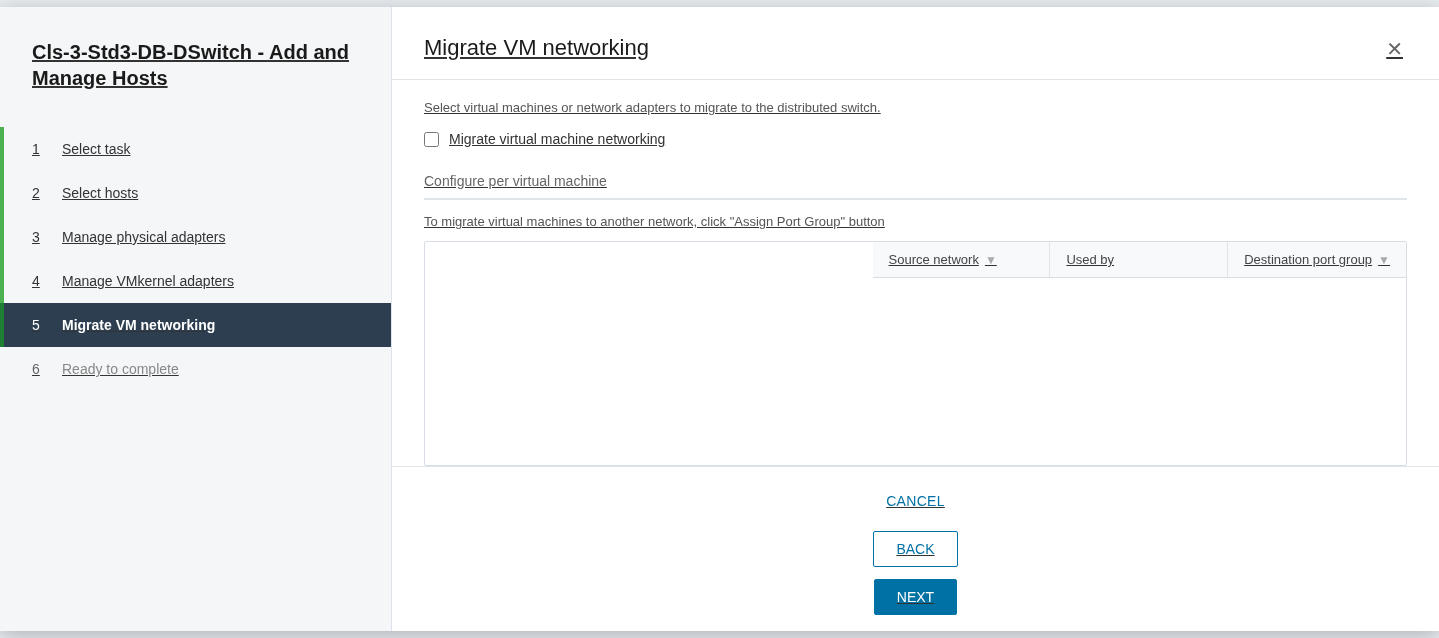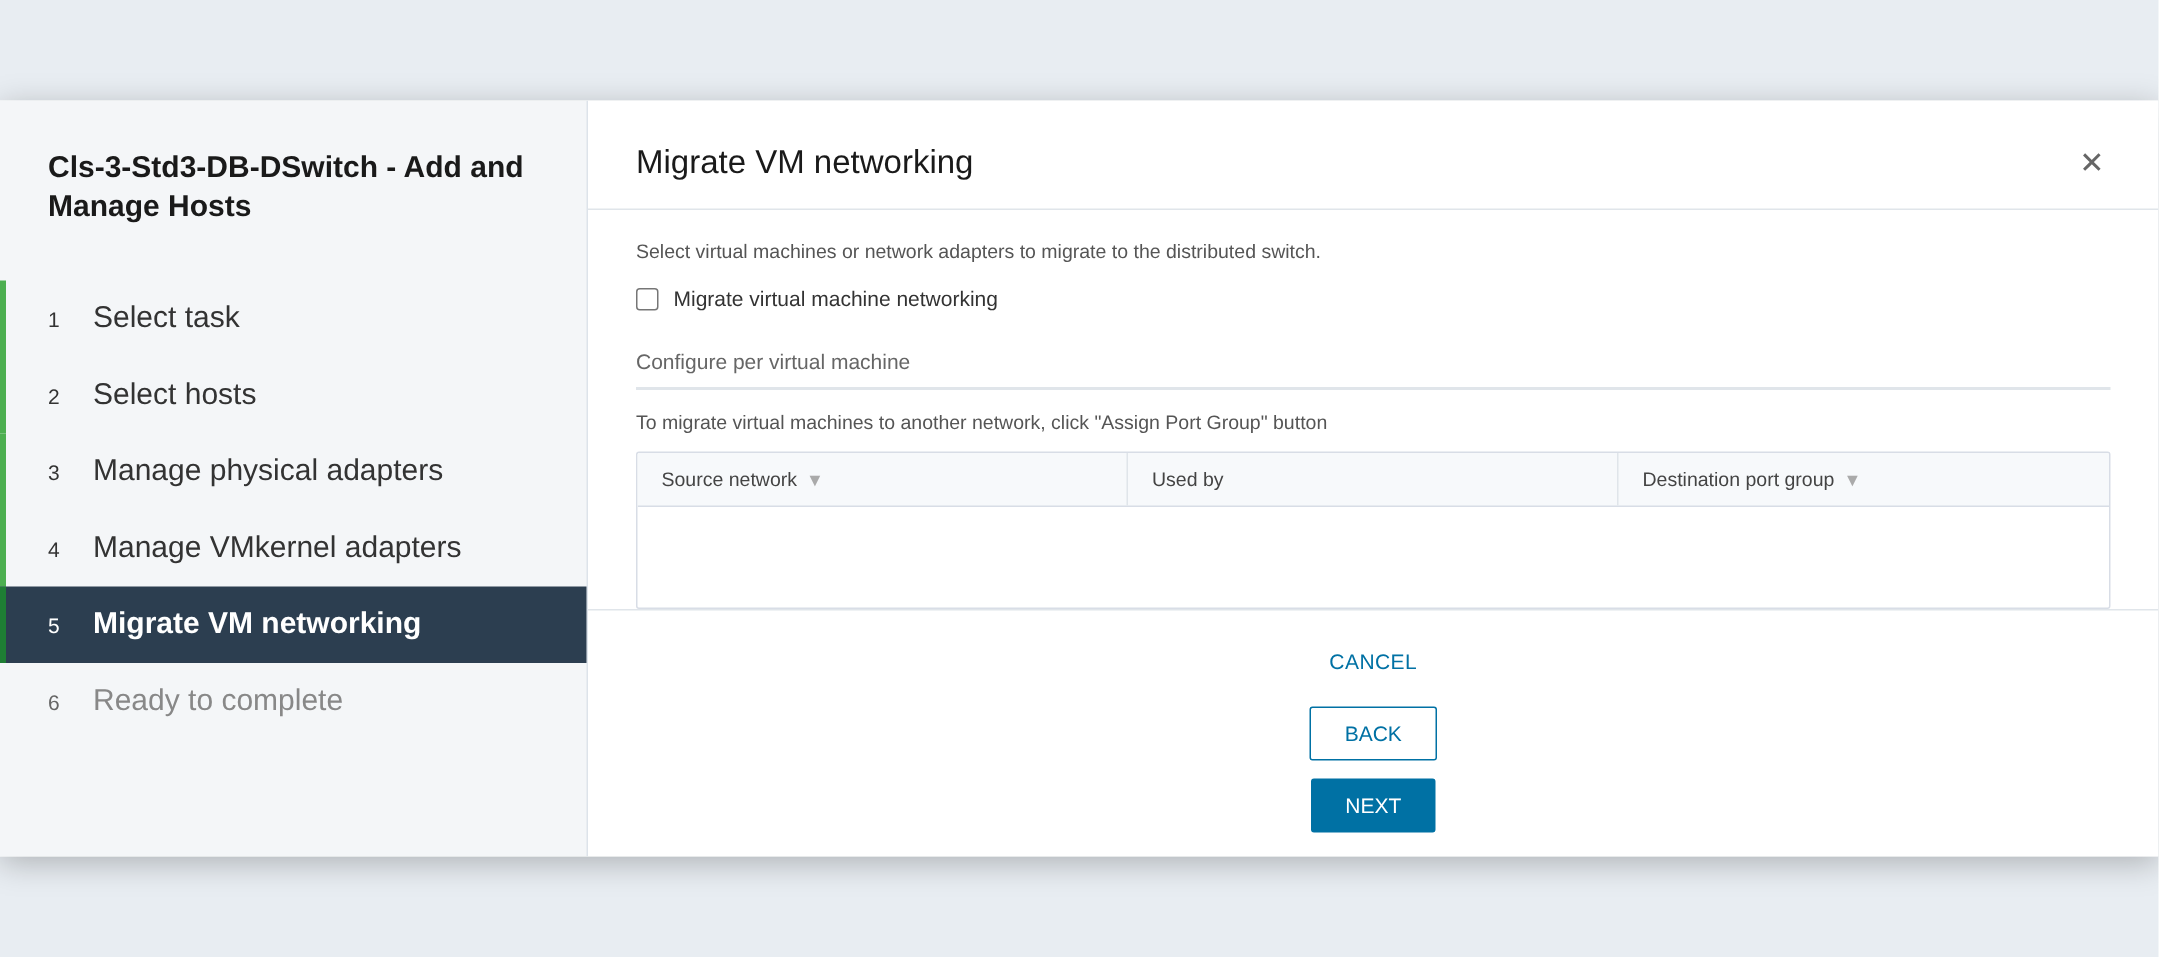--- a/index.html
+++ b/index.html
@@ -9,24 +9,25 @@
       display: flex;
       align-items: center;
       justify-content: center;
       min-height: 100vh;
       font-size: 14px;
       color: #333;
     }
     .dialog-wrapper {
       display: flex;
       width: 1439px;
-      height: 504px;
+      height: 624px;
       background: #fff;
       box-shadow: 0 4px 20px rgba(0,0,0,0.25);
       overflow: hidden;
+      text-decoration: underline;
     }
     
     .sidebar {
       width: 392px;
       min-width: 392px;
       background: #f4f6f8;
       border-right: 1px solid #dde3ea;
       display: flex;
       flex-direction: column;
       padding: 32px 0 0 0;
@@ -55,21 +56,21 @@
     }
     .sidebar-step.inactive {
       color: #666;
     }
     .sidebar-step .step-num {
       margin-right: 14px;
       font-size: 14px;
       min-width: 16px;
     }
     .sidebar-step .step-label {
-      font-size: 20px;
+      font-size: 14px;
     }
     .sidebar-step.active .step-label {
       font-weight: 600;
       color: #fff;
     }
     .sidebar-step.inactive .step-label {
       color: #888;
     }
     
     .sidebar-step.active::before {
@@ -176,20 +177,21 @@
       margin-bottom: 12px;
     }
     
     .table-container {
       border: 1px solid #d8dde6;
       border-radius: 2px;
       flex: 1;
       display: flex;
       flex-direction: column;
       overflow: hidden;
+      align-items: flex-end;
     }
     .table-header {
       display: grid;
       grid-template-columns: 1fr 1fr 1fr;
       border-bottom: 1px solid #d8dde6;
       background: #f7f9fb;
     }
     .th {
       padding: 10px 16px;
       font-size: 13px;

